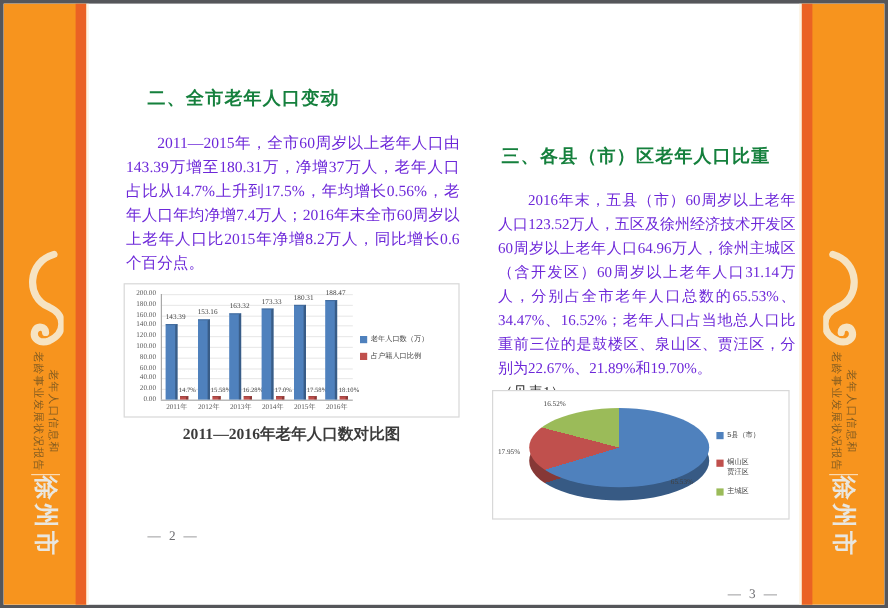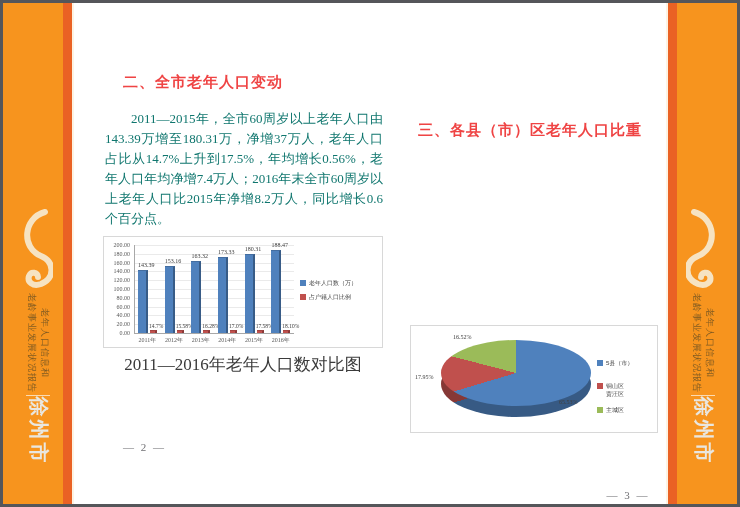--- a/index.html
+++ b/index.html
@@ -31,34 +31,34 @@
     transform:translate(-50%,-50%) rotate(90deg);
     font-family:"Liberation Sans","DejaVu Sans",sans-serif;
     font-size:20px;font-weight:bold;letter-spacing:3px;color:#E9E7E0;white-space:nowrap;}
 
   
   .page{position:absolute;top:0;height:100%;}
   .page.left{left:95px;width:292px;}
   .page.right{left:405px;width:262px;margin-top:48px;}
   .heading{position:absolute;top:70px;margin:0;
     font-family:"Liberation Sans","DejaVu Sans",sans-serif;
-    font-size:15px;font-weight:bold;letter-spacing:1px;color:#ef4444;white-space:nowrap;}
+    font-size:15px;font-weight:bold;letter-spacing:1px;color:#15803d;white-space:nowrap;}
   .page.left .heading{left:25px;}
   .page.right .heading{left:10px;}
   .textblock{position:absolute;top:106px;}
   .page.left .textblock{left:7px;width:278px;}
   .page.right .textblock{left:7px;width:248px;}
-  .para{margin:0;font-size:13px;line-height:20px;text-align:justify;text-indent:2em;color:#0f766e;}
+  .para{margin:0;font-size:13px;line-height:20px;text-align:justify;text-indent:2em;color:#6d28d9;}
   .page.right .para{font-size:12.5px;}
   .see-table{font-size:12.5px;line-height:20px;color:#333;}
   .chart-frame{position:absolute;background:#fff;border:1px solid #D8D8D8;}
   .bar-frame{left:5px;top:233px;width:280px;height:112px;}
   .pie-frame{left:2px;top:274px;width:248px;height:108px;}
   .caption{position:absolute;text-align:center;color:#3b3b3b;}
-  .cap-bar{left:5px;top:350px;width:280px;font-size:17px;font-weight:normal;}
+  .cap-bar{left:5px;top:350px;width:280px;font-size:13px;font-weight:bold;}
   .cap-pie{left:2px;top:389px;width:248px;font-size:10px;color:#555;}
   .pnum{position:absolute;top:438px;font-size:11px;color:#6f6f73;letter-spacing:2px;}
   .pnum-l{left:25px;}
   .pnum-r{left:180px;width:80px;text-align:center;}
 
   
   .cbe{position:absolute;}
   .gridline{background:#EAEAEA;height:1px;}
   .axis{background:#A8A8A8;}
   .ytick{font-size:6px;color:#595959;text-align:right;line-height:6px;}
@@ -155,20 +155,24 @@
         <div class="cbe xtick" style="left: 160.333px; top: 100px; width: 32.6667px;">2016年</div>
         <div class="cbe lgd" style="left: 196px; top: 42px;"><div class="cbe sw" style="position: static; background: rgb(79, 129, 189);"></div><div class="cbe " style="position: static;">老年人口数（万）</div></div>
         <div class="cbe lgd" style="left: 196px; top: 56px;"><div class="cbe sw" style="position: static; background: rgb(192, 80, 77);"></div><div class="cbe " style="position: static;">占户籍人口比例</div></div>
       </div>
     <div class="caption cap-bar">2011—2016年老年人口数对比图</div>
     <div class="pnum pnum-l">— 2 —</div>
   </section>
 
   <section class="page right">
     <h2 class="heading">三、各县（市）区老年人口比重</h2>
+    <div class="textblock">
+      <p class="para">2016年末，五县（市）60周岁以上老年人口123.52万人，五区及徐州经济技术开发区60周岁以上老年人口64.96万人，徐州主城区（含开发区）60周岁以上老年人口31.14万人，分别占全市老年人口总数的65.53%、34.47%、16.52%；老年人口占当地总人口比重前三位的是鼓楼区、泉山区、贾汪区，分别为22.67%、21.89%和19.70%。</p>
+      <div class="see-table">（见表1）</div>
+    </div>
     <div class="chart-frame pie-frame">
         <div class="cbe pie-depth" style="background: conic-gradient(rgb(79, 129, 189) 0deg, rgb(79, 129, 189) 235.908deg, rgb(192, 80, 77) 235.908deg, rgb(192, 80, 77) 300.528deg, rgb(155, 187, 89) 300.528deg, rgb(155, 187, 89) 360deg);"></div>
         <div class="cbe pie-face" style="background: conic-gradient(rgb(79, 129, 189) 0deg, rgb(79, 129, 189) 235.908deg, rgb(192, 80, 77) 235.908deg, rgb(192, 80, 77) 300.528deg, rgb(155, 187, 89) 300.528deg, rgb(155, 187, 89) 360deg);"></div>
         <div class="cbe slice-label" style="left: 148px; top: 73px;">65.53%</div>
         <div class="cbe slice-label" style="left: 4px; top: 48px;">17.95%</div>
         <div class="cbe slice-label" style="left: 42px; top: 8px;">16.52%</div>
         <div class="cbe lgd" style="left: 186px; top: 33px;"><div class="cbe sw" style="position: static; background: rgb(79, 129, 189);"></div><div class="cbe " style="position: static;">5县（市）</div></div>
         <div class="cbe lgd" style="left: 186px; top: 56px;"><div class="cbe sw" style="position: static; background: rgb(192, 80, 77);"></div><div class="cbe " style="position: static;">铜山区
 贾汪区</div></div>
         <div class="cbe lgd" style="left: 186px; top: 80px;"><div class="cbe sw" style="position: static; background: rgb(155, 187, 89);"></div><div class="cbe " style="position: static;">主城区</div></div>

